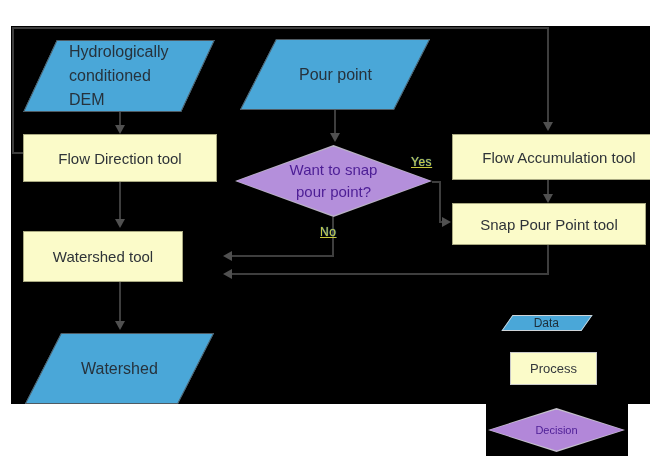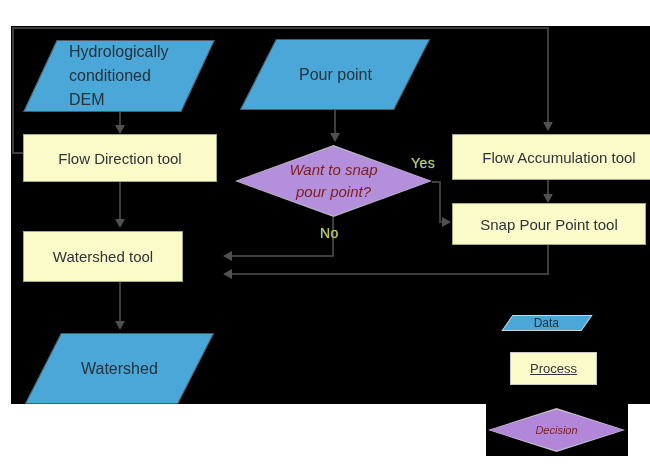--- a/index.html
+++ b/index.html
@@ -16,50 +16,50 @@
   .rect{background:#fbfbc9;border:1px solid #a9a981;}
   .para{background:#4aa7d8;border:1px solid #4f5b63;}
   .para .lbl{display:block;}
 
   .diamond-outer{position:absolute;}
   .diamond-border{position:absolute;inset:0;background:#b9b2c4;
       clip-path:polygon(50% 0,100% 50%,50% 100%,0 50%);}
   .diamond-fill{position:absolute;inset:1.5px;background:#b48fdb;
       clip-path:polygon(50% 0,100% 50%,50% 100%,0 50%);
       display:flex;align-items:center;justify-content:center;}
-  .diamond-fill .lbl{white-space:pre-line;color:#7f1d1d;font-size:15px;line-height:22px;text-align:center;font-style:italic;}
+  .diamond-fill .lbl{white-space:pre-line;color:#4c1d95;font-size:15px;line-height:22px;text-align:center;}
 
   #node-dem{left:40px;top:40px;width:158px;height:72px;transform:skewX(-25deg);
             justify-content:flex-start;}
   #node-dem .lbl{transform:skewX(25deg);text-align:left;padding-left:28px;font-size:16px;line-height:24px;color:#26323c;}
 
   #node-pour{left:258px;top:39px;width:154px;height:71px;transform:skewX(-27deg);}
   #node-pour .lbl{transform:skewX(27deg);font-size:16px;color:#26323c;}
 
   #node-flowdir{left:23px;top:134px;width:194px;height:48px;}
   #node-flowacc{left:452px;top:134px;width:214px;height:46px;}
   #node-snap{left:452px;top:203px;width:194px;height:42px;align-items:center;}
   #node-wstool{left:23px;top:231px;width:160px;height:51px;}
 
   #node-watershed{left:43px;top:333px;width:153px;height:71px;transform:skewX(-27deg);}
   #node-watershed .lbl{transform:skewX(27deg);font-size:16px;color:#26323c;}
 
   #node-decision{left:235px;top:145px;width:197px;height:72px;}
 
-  .edge-label{position:absolute;font-size:14px;color:#c9c93a;
-      text-shadow:0 0 1px #2f57ff, 0 0 1px #3fae4a;letter-spacing:0.5px;}
+  .edge-label{position:absolute;font-size:12px;color:#c9c93a;
+      text-shadow:0 0 1px #2f57ff, 0 0 1px #3fae4a;letter-spacing:0.5px;text-decoration:underline;}
   #label-yes{left:411px;top:155px;}
   #label-no{left:320px;top:225px;}
 
   
   #legend-data{left:507px;top:315px;width:80px;height:16px;transform:skewX(-35deg);
       background:#4aa7d8;border:1px solid #cfd4d8;}
   #legend-data .lbl{transform:skewX(35deg);font-size:12px;color:#1d2e3a;}
   #legend-process{left:510px;top:352px;width:87px;height:33px;background:#fbfbc9;border:1px solid #c8c8c8;}
-  #legend-process .lbl{font-size:13px;color:#33373c;text-decoration:underline;}
+  #legend-process .lbl{font-size:13px;color:#33373c;}
   #legend-decision{left:488px;top:408px;width:137px;height:44px;}
   #legend-decision .diamond-border{background:#c4c0cb;}
   #legend-decision .diamond-fill{background:#b287d9;}
   #legend-decision .diamond-fill .lbl{font-size:11px;}
 </style>
 </head>
 <body>
 
 <div id="page">
 

